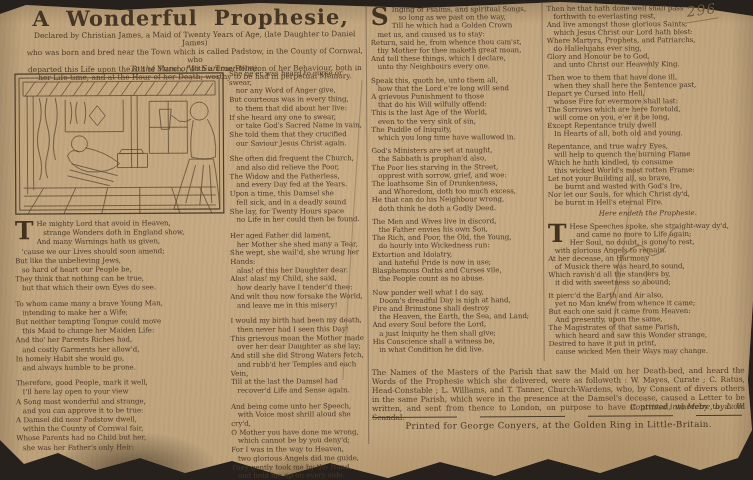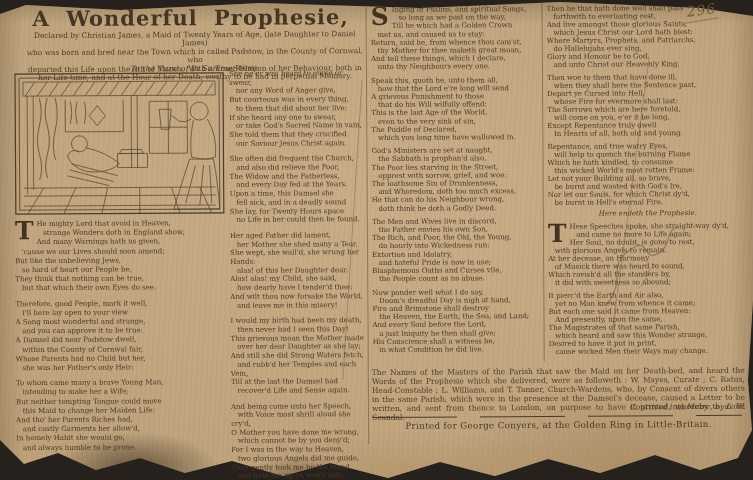--- a/index.html
+++ b/index.html
@@ -129,36 +129,36 @@
 
   <div class="col col1">
     <div class="stanza dropcap">THe mighty Lord that avoid in Heaven,
    strange Wonders doth in England show,
 And many Warnings hath us given,
    'cause we our Lives should soon amend;
 But like the unbelieving Jews,
    so hard of heart our People be,
 They think that nothing can be true,
    but that which their own Eyes do see.</div>
+    <div class="stanza">To whom came many a brave Young Man,
+   intending to make her a Wife;
+But neither tempting Tongue could move
+   this Maid to change her Maiden Life:
+And tho' her Parents Riches had,
+   and costly Garments her allow'd,
+In homely Habit she would go,
+   and always humble to be prone.</div>
     <div class="stanza">Therefore, good People, mark it well,
    I'll here lay open to your view
 A Song most wonderful and strange,
    and you can approve it to be true:
 A Damsel did near Padstow dwell,
    within the County of Cornwal fair,
 Whose Parents had no Child but her,
    she was her Father's only Heir:</div>
-    <div class="stanza">To whom came many a brave Young Man,
-   intending to make her a Wife;
-But neither tempting Tongue could move
-   this Maid to change her Maiden Life:
-And tho' her Parents Riches had,
-   and costly Garments her allow'd,
-In homely Habit she would go,
-   and always humble to be prone.</div>
   </div>
 
   <div class="col col2">
     <div class="stanza">She ne'er was heard to curse or swear,
    nor any Word of Anger give,
 But courteous was in every thing,
    to them that did about her live:
 If she heard any one to swear,
    or take God's Sacred Name in vain,
 She told them that they crucified
@@ -208,21 +208,21 @@
 Return, said he, from whence thou cam'st,
    thy Mother for thee maketh great moan,
 And tell these things, which I declare,
    unto thy Neighbours every one.</div>
     <div class="stanza">Speak this, quoth he, unto them all,
    how that the Lord e're long will send
 A grievous Punishment to those
    that do his Will wilfully offend:
 This is the last Age of the World,
    even to the very sink of sin,
-The Puddle of Declared,
+The Puddle of Iniquity,
    which you long time have wallowed in.</div>
     <div class="stanza">God's Ministers are set at naught,
    the Sabbath is prophan'd also,
 The Poor lies starving in the Street,
    opprest with sorrow, grief, and woe:
 The loathsome Sin of Drunkenness,
    and Whoredom, doth too much excess,
 He that can do his Neighbour wrong,
    doth think he doth a Godly Deed.</div>
     <div class="stanza">The Men and Wives live in discord,

